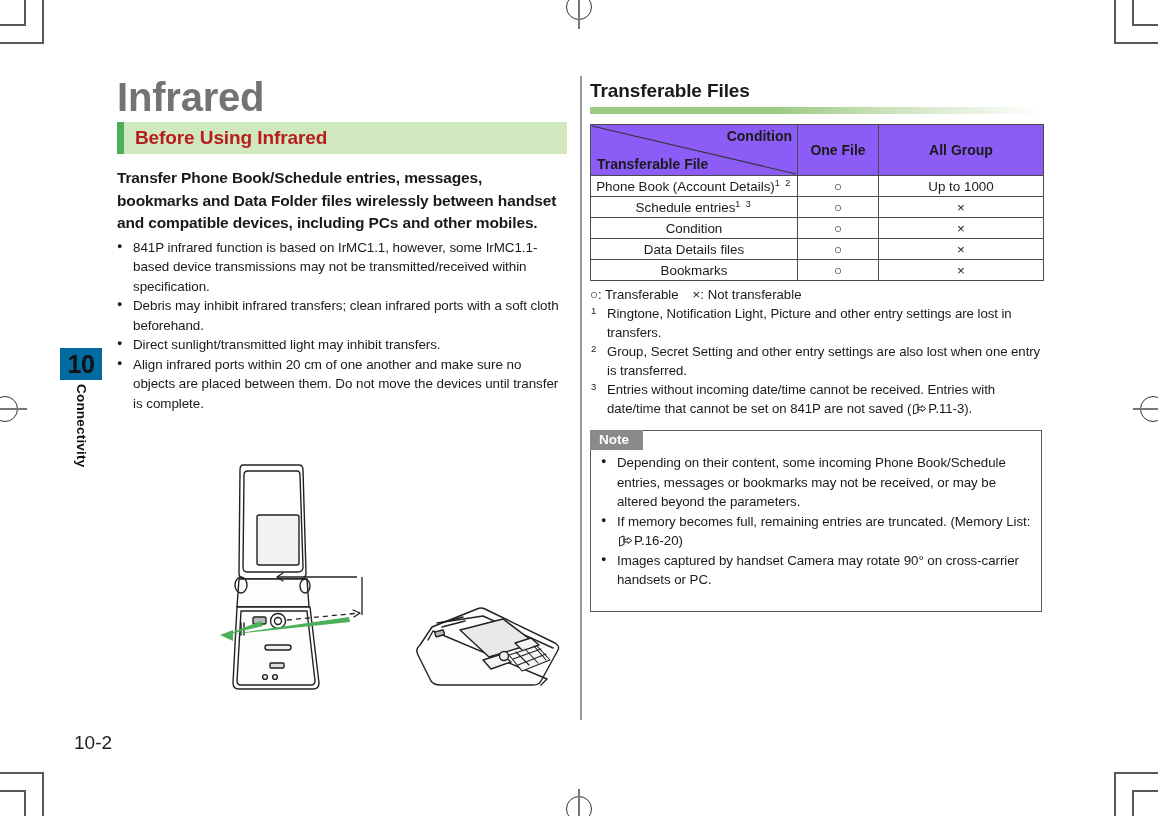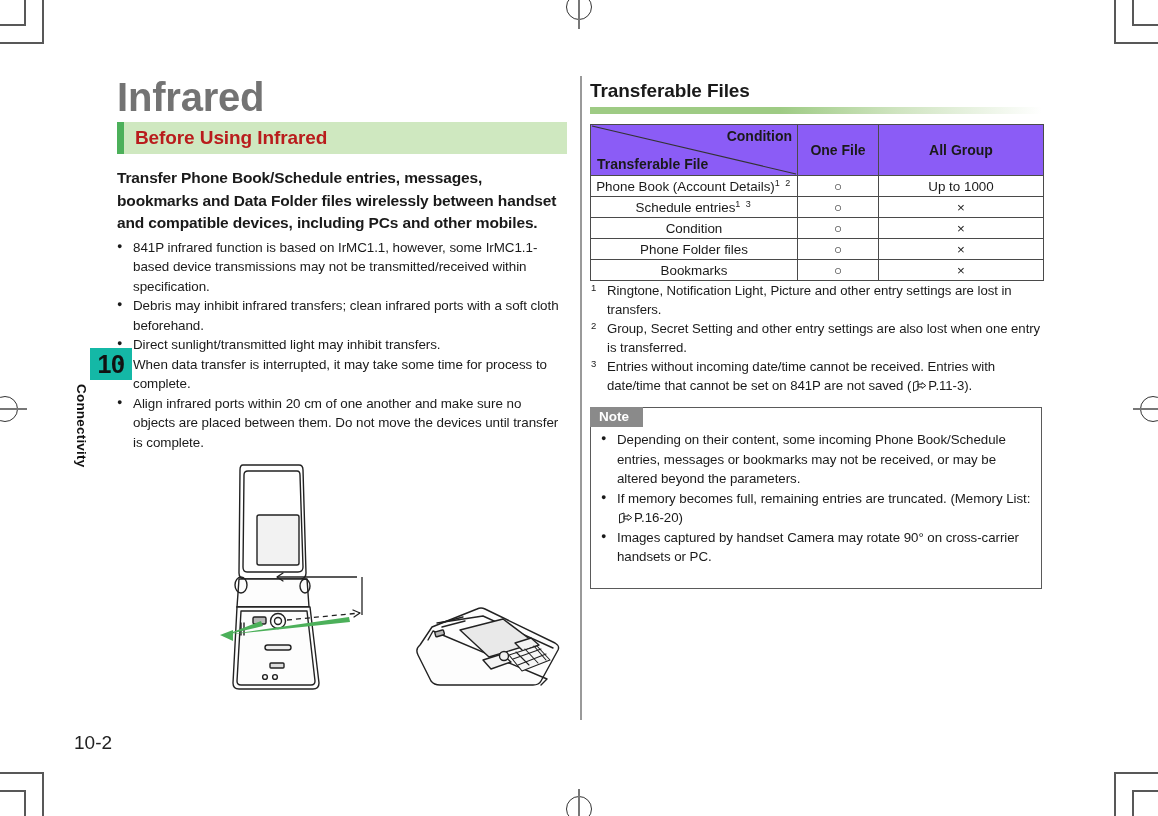--- a/index.html
+++ b/index.html
@@ -40,30 +40,29 @@
 
   
   .chapter-tab {
     position: absolute;
     left: 60px;
     top: 348px;
     width: 42px;
     text-align: center;
   }
   .chapter-num {
-    background: #14b8a6;
+    background: #0369a1;
     color: #111;
     font-weight: bold;
     font-size: 25px;
     line-height: 32px;
     height: 32px;
     width: 42px;
     text-align: center;
     letter-spacing: -0.5px;
-    margin-left: 30px;
   }
   .chapter-name {
     margin-top: 4px;
     font-size: 13.5px;
     font-weight: bold;
     color: #111;
     writing-mode: vertical-rl;
     text-orientation: mixed;
     letter-spacing: 0.2px;
     display: inline-block;
@@ -329,21 +328,20 @@
     <div class="h2-accent"></div>
     <div class="h2-text">Before Using Infrared</div>
   </div>
 
   <p class="lead">Transfer Phone Book/Schedule entries, messages, bookmarks and Data Folder files wirelessly between handset and compatible devices, including PCs and other mobiles.</p>
 
   <ul class="bullets">
     <li>841P infrared function is based on IrMC1.1, however, some IrMC1.1-based device transmissions may not be transmitted/received within specification.</li>
     <li>Debris may inhibit infrared transfers; clean infrared ports with a soft cloth beforehand.</li>
     <li>Direct sunlight/transmitted light may inhibit transfers.</li>
-    <li>When data transfer is interrupted, it may take some time for process to complete.</li>
     <li>Align infrared ports within 20 cm of one another and make sure no objects are placed between them. Do not move the devices until transfer is complete.</li>
   </ul>
 </div>
 
 <div class="figure-wrap">
   <svg width="450" height="240" viewBox="0 0 450 240">
     <g fill="none" stroke="#222" stroke-width="1.4" stroke-linejoin="round" stroke-linecap="round">
 
       <path d="M126 10 L182 10 Q186 10 186 15 L189 118 Q189 124 183 124 L128 124 Q122 124 122 118 L123 15 Q123 10 126 10 Z"></path>
       <path d="M131 16 L180 16 Q183 16 183 20 L186 112 Q186 117 181 117 L130 117 Q126 117 126 112 L127 20 Q127 16 131 16 Z"></path>
@@ -447,32 +445,35 @@
         <td class="namecell"><span>Schedule entries</span><sup class="fn">1 3</sup></td>
         <td class="symcell">○</td>
         <td class="symcell">×</td>
       </tr>
       <tr>
         <td class="namecell"><span>Condition</span><sup class="fn"></sup></td>
         <td class="symcell">○</td>
         <td class="symcell">×</td>
       </tr>
       <tr>
-        <td class="namecell"><span>Phone Folder files</span><sup class="fn"></sup></td>
+        <td class="namecell"><span>Data Details files</span><sup class="fn"></sup></td>
         <td class="symcell">○</td>
         <td class="symcell">×</td>
       </tr>
       <tr>
         <td class="namecell"><span>Bookmarks</span><sup class="fn"></sup></td>
         <td class="symcell">○</td>
         <td class="symcell">×</td>
       </tr>
     </tbody>
   </table>
 
+  <div class="legend">
+    <span>○: Transferable</span><span class="sp"></span><span>×: Not transferable</span>
+  </div>
 
   <ol class="footnotes">
     <li>
       <span class="fnum">1</span>
       <span>Ringtone, Notification Light, Picture and other entry settings are lost in transfers.</span>
     </li>
     <li>
       <span class="fnum">2</span>
       <span>Group, Secret Setting and other entry settings are also lost when one entry is transferred.</span>
     </li>

